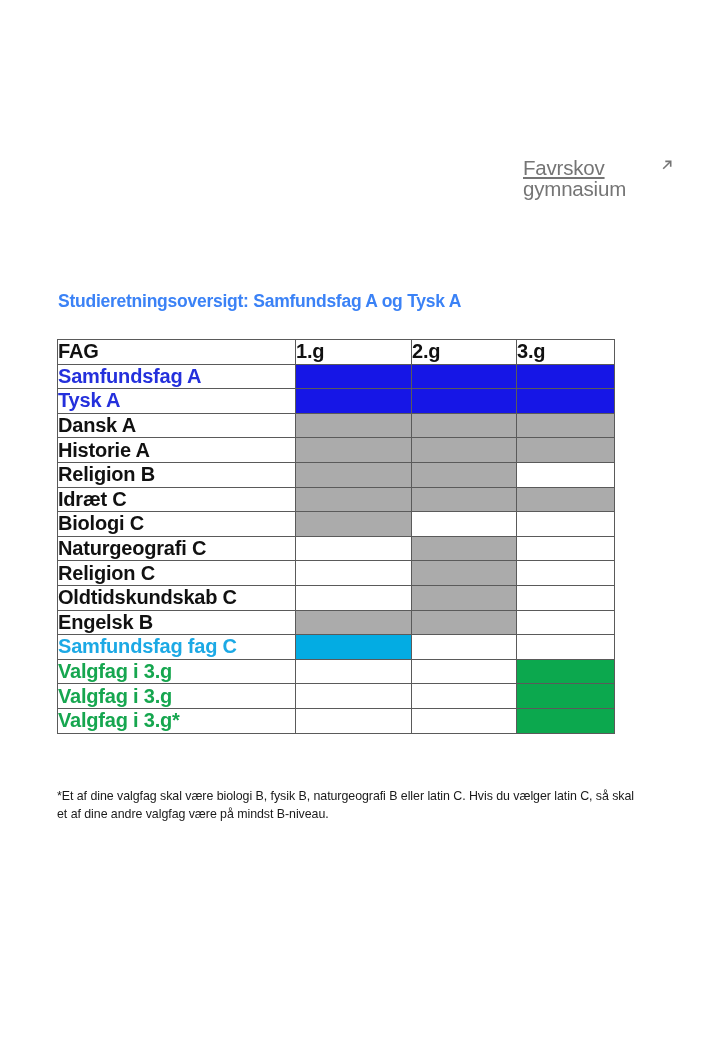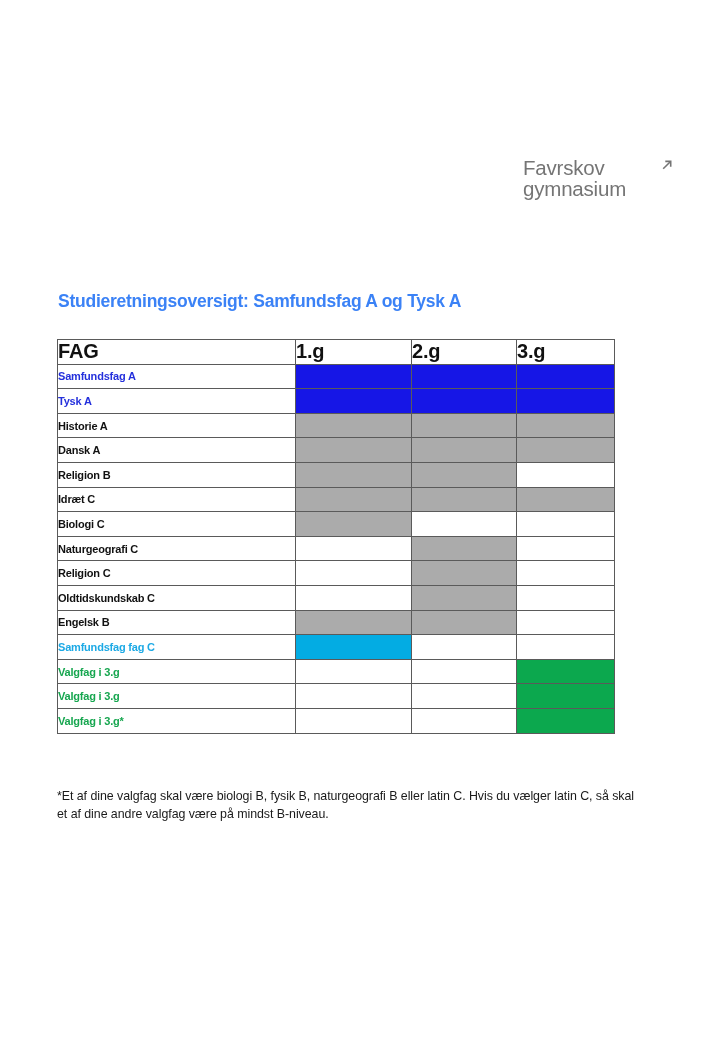--- a/index.html
+++ b/index.html
@@ -31,20 +31,21 @@
     font-family: "Liberation Sans", sans-serif;
     font-size: 20.5px;
     line-height: 21px;
     letter-spacing: -0.2px;
     color: #757575;
     font-weight: 400;
     white-space: nowrap;
   }
   .logo-line-1 {
     position: relative;
+    text-decoration: underline;
   }
   .logo-arrow {
     position: absolute;
     right: -1px;
     top: 1px;
     width: 14px;
     height: 14px;
     color: #757575;
   }
   .logo-arrow svg { display: block; }
@@ -81,21 +82,21 @@
 
   table.schedule th,
   table.schedule td {
     border: 1.1px solid #5a5a5a;
     height: 24.6px;
     padding: 0;
     vertical-align: middle;
   }
   .subject-cell {
     padding-left: 8px;
-    font-size: 11px;
+    font-size: 20px;
     font-weight: bold;
     letter-spacing: -0.2px;
     white-space: nowrap;
     background: #ffffff;
   }
   .hdr-cell {
     padding-left: 8px;
     font-size: 20px;
     font-weight: bold;
     text-align: left;
@@ -170,27 +171,27 @@
           <td class="mark-blue"></td>
           <td class="mark-blue"></td>
         </tr>
         <tr>
           <td class="subject-cell tc-blue">Tysk A</td>
           <td class="mark-blue"></td>
           <td class="mark-blue"></td>
           <td class="mark-blue"></td>
         </tr>
         <tr>
+          <td class="subject-cell tc-black">Dansk A</td>
+          <td class="mark-gray"></td>
+          <td class="mark-gray"></td>
+          <td class="mark-gray"></td>
+        </tr>
+        <tr>
           <td class="subject-cell tc-black">Historie A</td>
-          <td class="mark-gray"></td>
-          <td class="mark-gray"></td>
-          <td class="mark-gray"></td>
-        </tr>
-        <tr>
-          <td class="subject-cell tc-black">Dansk A</td>
           <td class="mark-gray"></td>
           <td class="mark-gray"></td>
           <td class="mark-gray"></td>
         </tr>
         <tr>
           <td class="subject-cell tc-black">Religion B</td>
           <td class="mark-gray"></td>
           <td class="mark-gray"></td>
           <td class="mark-none"></td>
         </tr>

